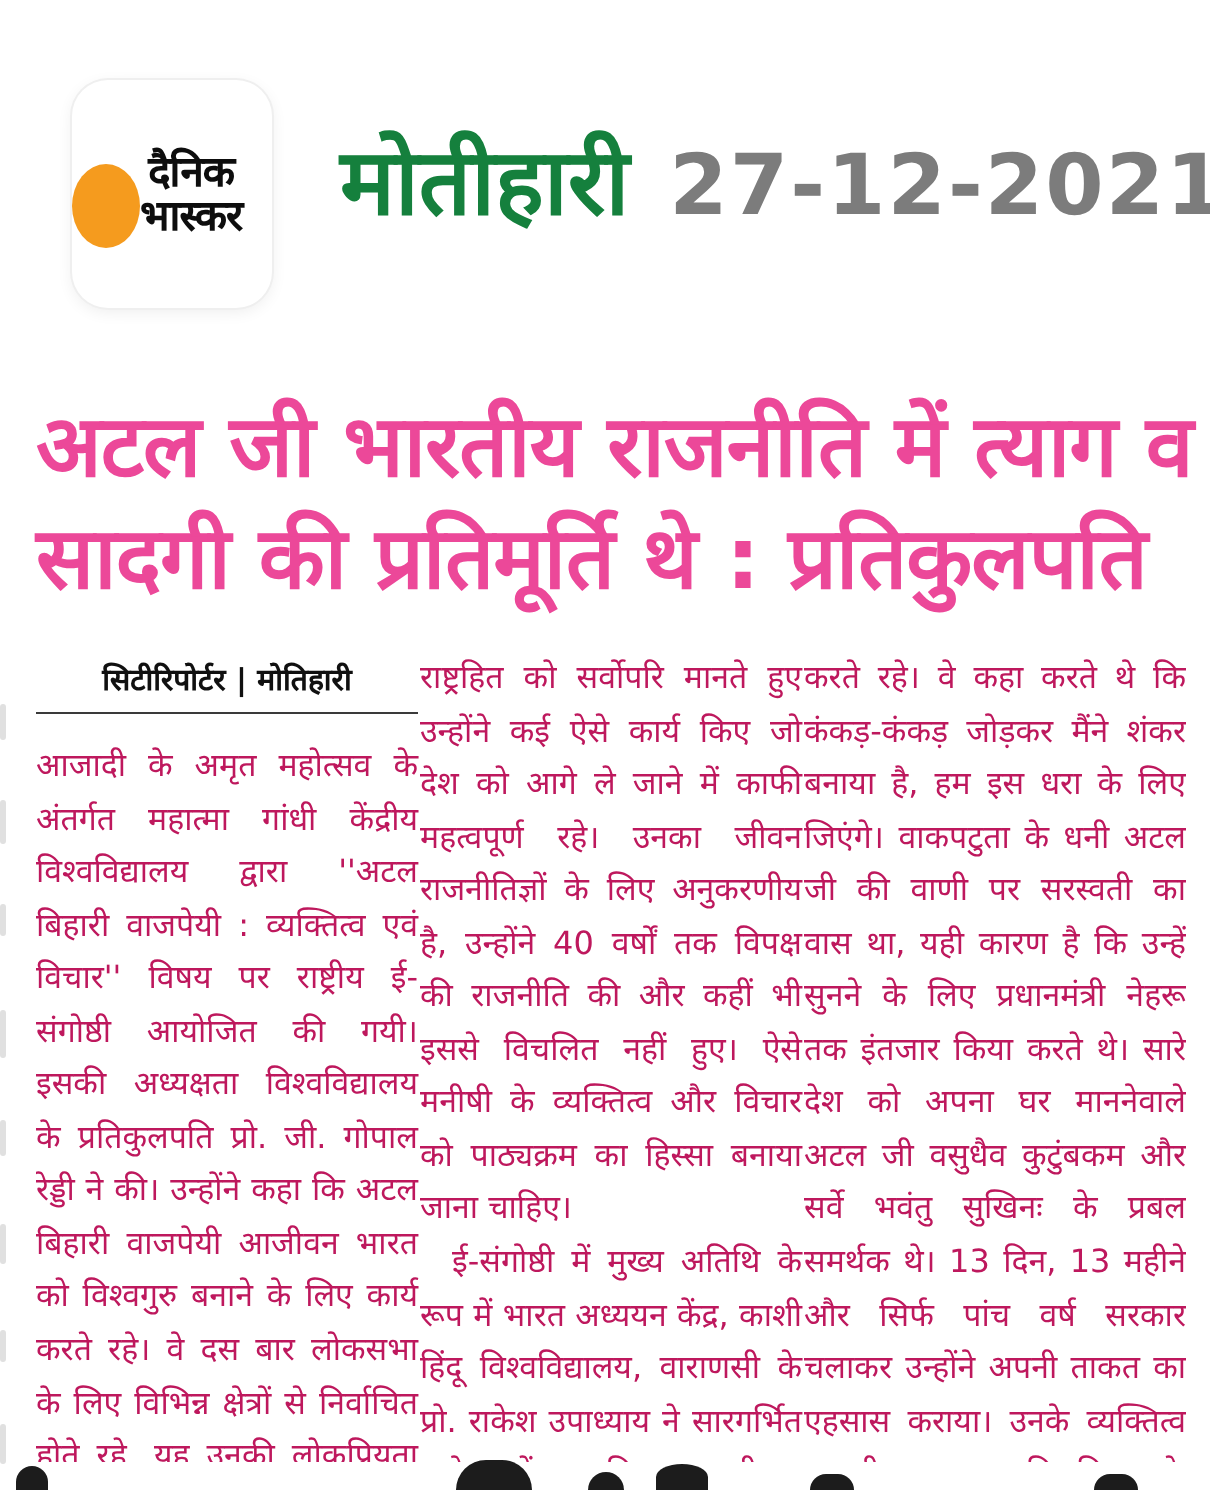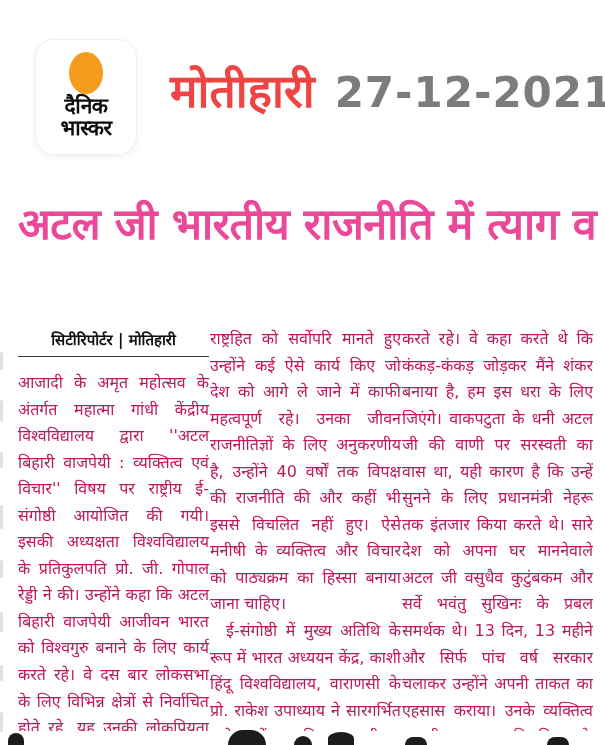--- a/index.html
+++ b/index.html
@@ -2,26 +2,26 @@
 <html><head>
 <meta charset="utf-8">
 <style>
   html,body{margin:0;padding:0;background:#ffffff;}
   .page{position:relative;width:605px;height:745px;background:#ffffff;overflow:hidden;
         font-family:"DejaVu Sans",sans-serif;color:#141414;}
 
   
   .logo-card{position:absolute;left:36px;top:40px;width:100px;height:114px;background:#fff;
              border-radius:18px;box-shadow:0 0 0 1px #efefef,0 2px 8px rgba(0,0,0,.07);
-             display:flex;flex-direction:column;align-items:center;justify-content:flex-start;}
+             display:flex;flex-direction:row;align-items:center;justify-content:flex-start;}
   .sun{display:block;width:34px;height:42px;border-radius:50%;margin-top:12px;background:#F59B1E;}
   .logo-text{margin-top:2px;text-align:center;font-weight:800;font-size:21px;line-height:1.04;
              color:#0d0d0d;letter-spacing:-0.5px;}
   .mast-text{position:absolute;left:170px;top:58px;display:flex;align-items:baseline;gap:20px;white-space:nowrap;}
-  .edition{font-size:46px;font-weight:700;color:#ef4444;}
+  .edition{font-size:46px;font-weight:700;color:#15803d;}
   .date{font-size:42px;font-weight:600;letter-spacing:1px;color:#7C7C7C;}
 
   
   .headline{position:absolute;left:18px;top:196px;width:580px;font-weight:700;color:#ec4899;
             font-size:43px;line-height:56px;letter-spacing:-0.5px;white-space:nowrap;}
 
   
   .columns{position:absolute;left:18px;right:12px;top:326px;bottom:14px;display:flex;gap:1px;overflow:hidden;}
   .col{flex:1 1 0;min-width:0;}
   .col p{margin:0;font-size:16px;line-height:1.66;text-align:justify;color:#be185d;}
@@ -54,20 +54,21 @@
     </div>
   </div>
 
   <div class="mast-text">
     <span class="edition">मोतीहारी</span>
     <span class="date" style="color: rgb(124, 124, 124);">27-12-2021</span>
   </div>
 
   <div class="headline">
     <div>अटल जी भारतीय राजनीति में त्याग व</div>
+    <div>सादगी की प्रतिमूर्ति थे : प्रतिकुलपति</div>
   </div>
 
   <div class="columns">
     <div class="col">
       <div class="byline">सिटीरिपोर्टर | मोतिहारी</div>
       <p>आजादी के अमृत महोत्सव के अंतर्गत महात्मा गांधी केंद्रीय विश्वविद्यालय द्वारा ''अटल बिहारी वाजपेयी : व्यक्तित्व एवं विचार'' विषय पर राष्ट्रीय ई-संगोष्ठी आयोजित की गयी। इसकी अध्यक्षता विश्वविद्यालय के प्रतिकुलपति प्रो. जी. गोपाल रेड्डी ने की। उन्होंने कहा कि अटल बिहारी वाजपेयी आजीवन भारत को विश्वगुरु बनाने के लिए कार्य करते रहे। वे दस बार लोकसभा के लिए विभिन्न क्षेत्रों से निर्वाचित होते रहे, यह उनकी लोकप्रियता को दर्शाता है। उनका मानना था कि भारत की आत्मा गांवों में बसती है। उन्होंने सड़कों से गांवों को जोड़ा तथा पानी जैसी मूलभूत आवश्यकता को उपलब्ध कराया।</p>
     </div>
     <div class="col">
       <p>राष्ट्रहित को सर्वोपरि मानते हुए उन्होंने कई ऐसे कार्य किए जो देश को आगे ले जाने में काफी महत्वपूर्ण रहे। उनका जीवन राजनीतिज्ञों के लिए अनुकरणीय है, उन्होंने 40 वर्षों तक विपक्ष की राजनीति की और कहीं भी इससे विचलित नहीं हुए। ऐसे मनीषी के व्यक्तित्व और विचार को पाठ्यक्रम का हिस्सा बनाया जाना चाहिए।</p>
       <p class="indent">ई-संगोष्ठी में मुख्य अतिथि के रूप में भारत अध्ययन केंद्र, काशी हिंदू विश्वविद्यालय, वाराणसी के प्रो. राकेश उपाध्याय ने सारगर्भित उद्बोधन में कहा कि अटल जी का जीवन हिमालय सरीखा था, अपने संपूर्ण जीवन में सनातन ज्ञान संस्कृति को लेकर वे विश्व भर में भ्रमण करते रहे। भारतीय राजनीति में लोकतांत्रिक मूल्यों का वे मार्गदर्शन</p>

